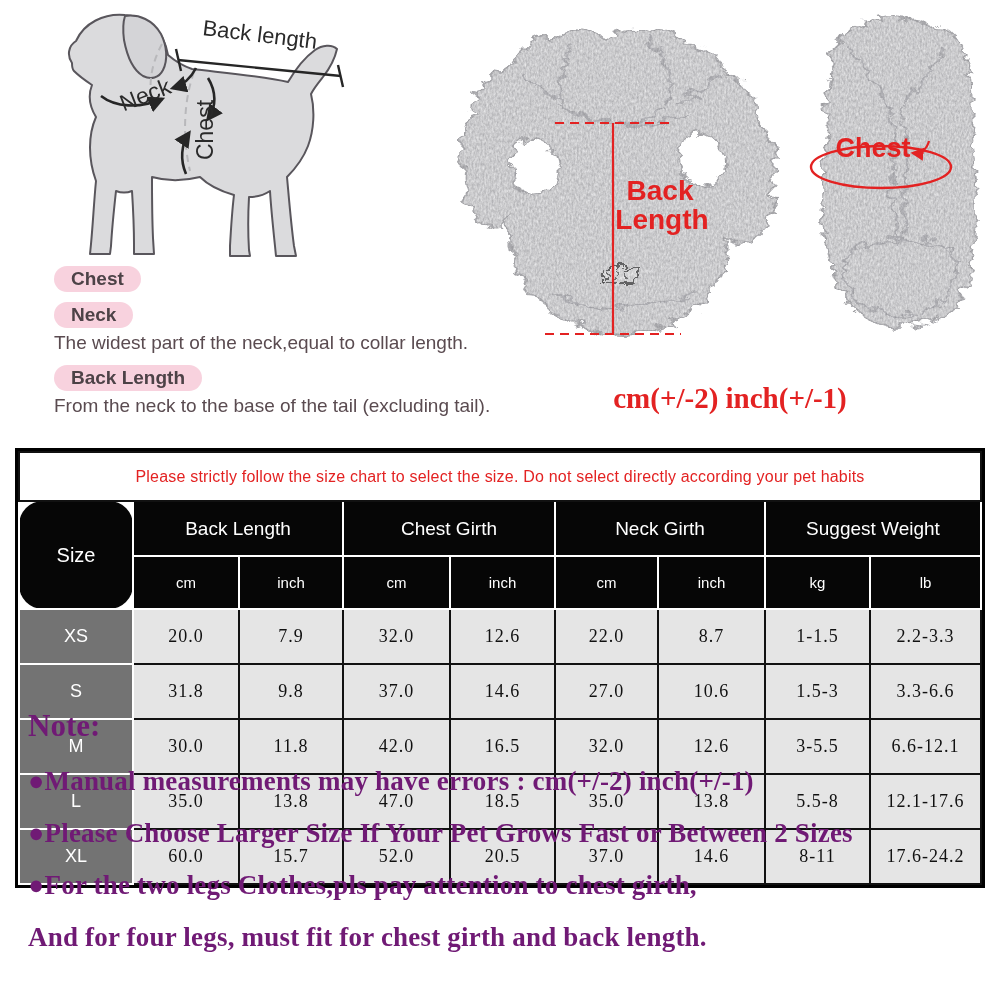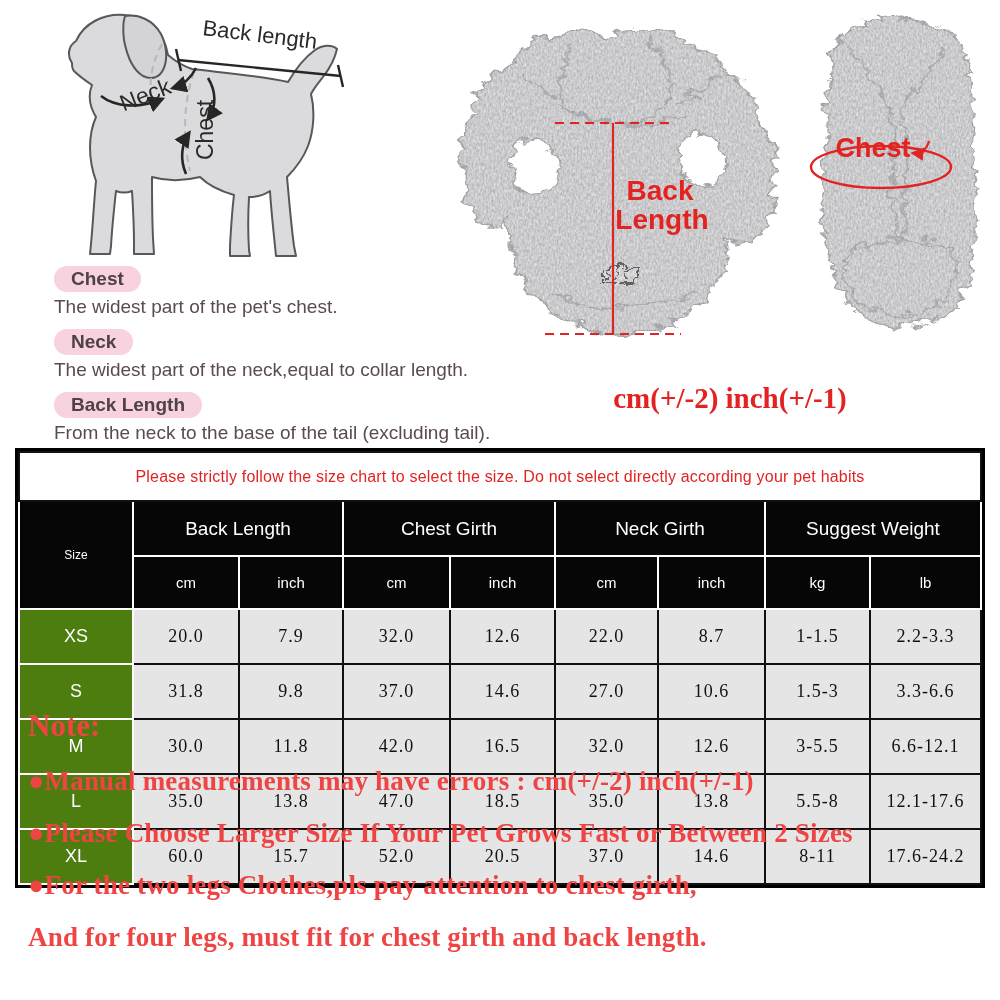--- a/index.html
+++ b/index.html
@@ -21,28 +21,28 @@
 
   
   .table-wrap{left:15px;top:448px;width:964px;border:3px solid #000;background:#fff;}
   table.size-table{border-collapse:collapse;width:100%;table-layout:fixed;}
   table.size-table td, table.size-table th{padding:11px;text-align:center;vertical-align:middle;}
   .warn{height:25px;font-size:16px;color:#e32222;border:2px solid #111;background:#fff;
         font-weight:normal;letter-spacing:0.2px;}
   .dark{background:#060606;color:#fff;border:2px solid #fff;font-weight:normal;}
   th.grp{height:31px;font-size:19px;}
   th.sub{height:29px;font-size:15px;}
-  th.size-head{font-size:12px;}
+  th.size-head{font-size:20px;border-radius:24px;}
   td.val{border:2px solid #111;height:31px;background:#e5e5e5;
          font-family:"Liberation Serif", serif;font-size:18px;letter-spacing:1px;color:#111;}
-  td.size-cell{background:#4d7c0f;color:#fff;border:2px solid #fff;font-size:18px;}
+  td.size-cell{background:#737373;color:#fff;border:2px solid #fff;font-size:18px;}
 
   
   .notes{left:28px;top:708px;width:950px;font-family:"Liberation Serif", serif;
-         font-weight:bold;color:#ef4444;}
+         font-weight:bold;color:#701a75;}
   .notes-title{font-size:31px;margin-bottom:22px;}
   .notes-line{font-size:27px;margin-bottom:21px;letter-spacing:0.2px;}
 
   svg text{font-family:"Liberation Sans", sans-serif;}
 </style>
 </head>
 <body>
 
 <div class="page">
 
@@ -84,21 +84,20 @@
     </g>
 
     <text transform="translate(214,34) rotate(7)" text-anchor="middle" font-size="22" fill="#2a2a2a">Back length</text>
     <text transform="translate(103,94) rotate(-21)" text-anchor="middle" font-size="23" fill="#2a2a2a">Neck</text>
     <text transform="translate(168,122) rotate(-90)" text-anchor="middle" font-size="23" fill="#2a2a2a">Chest</text>
   </svg>
 
   <div class="abs definitions">
     <div class="def">
       <span class="pill">Chest</span>
-      <div class="def-desc">The widest part of the pet's chest.</div>
     </div>
     <div class="def">
       <span class="pill">Neck</span>
       <div class="def-desc">The widest part of the neck,equal to collar length.</div>
     </div>
     <div class="def">
       <span class="pill">Back Length</span>
       <div class="def-desc">From the neck to the base of the tail (excluding tail).</div>
     </div>
   </div>

